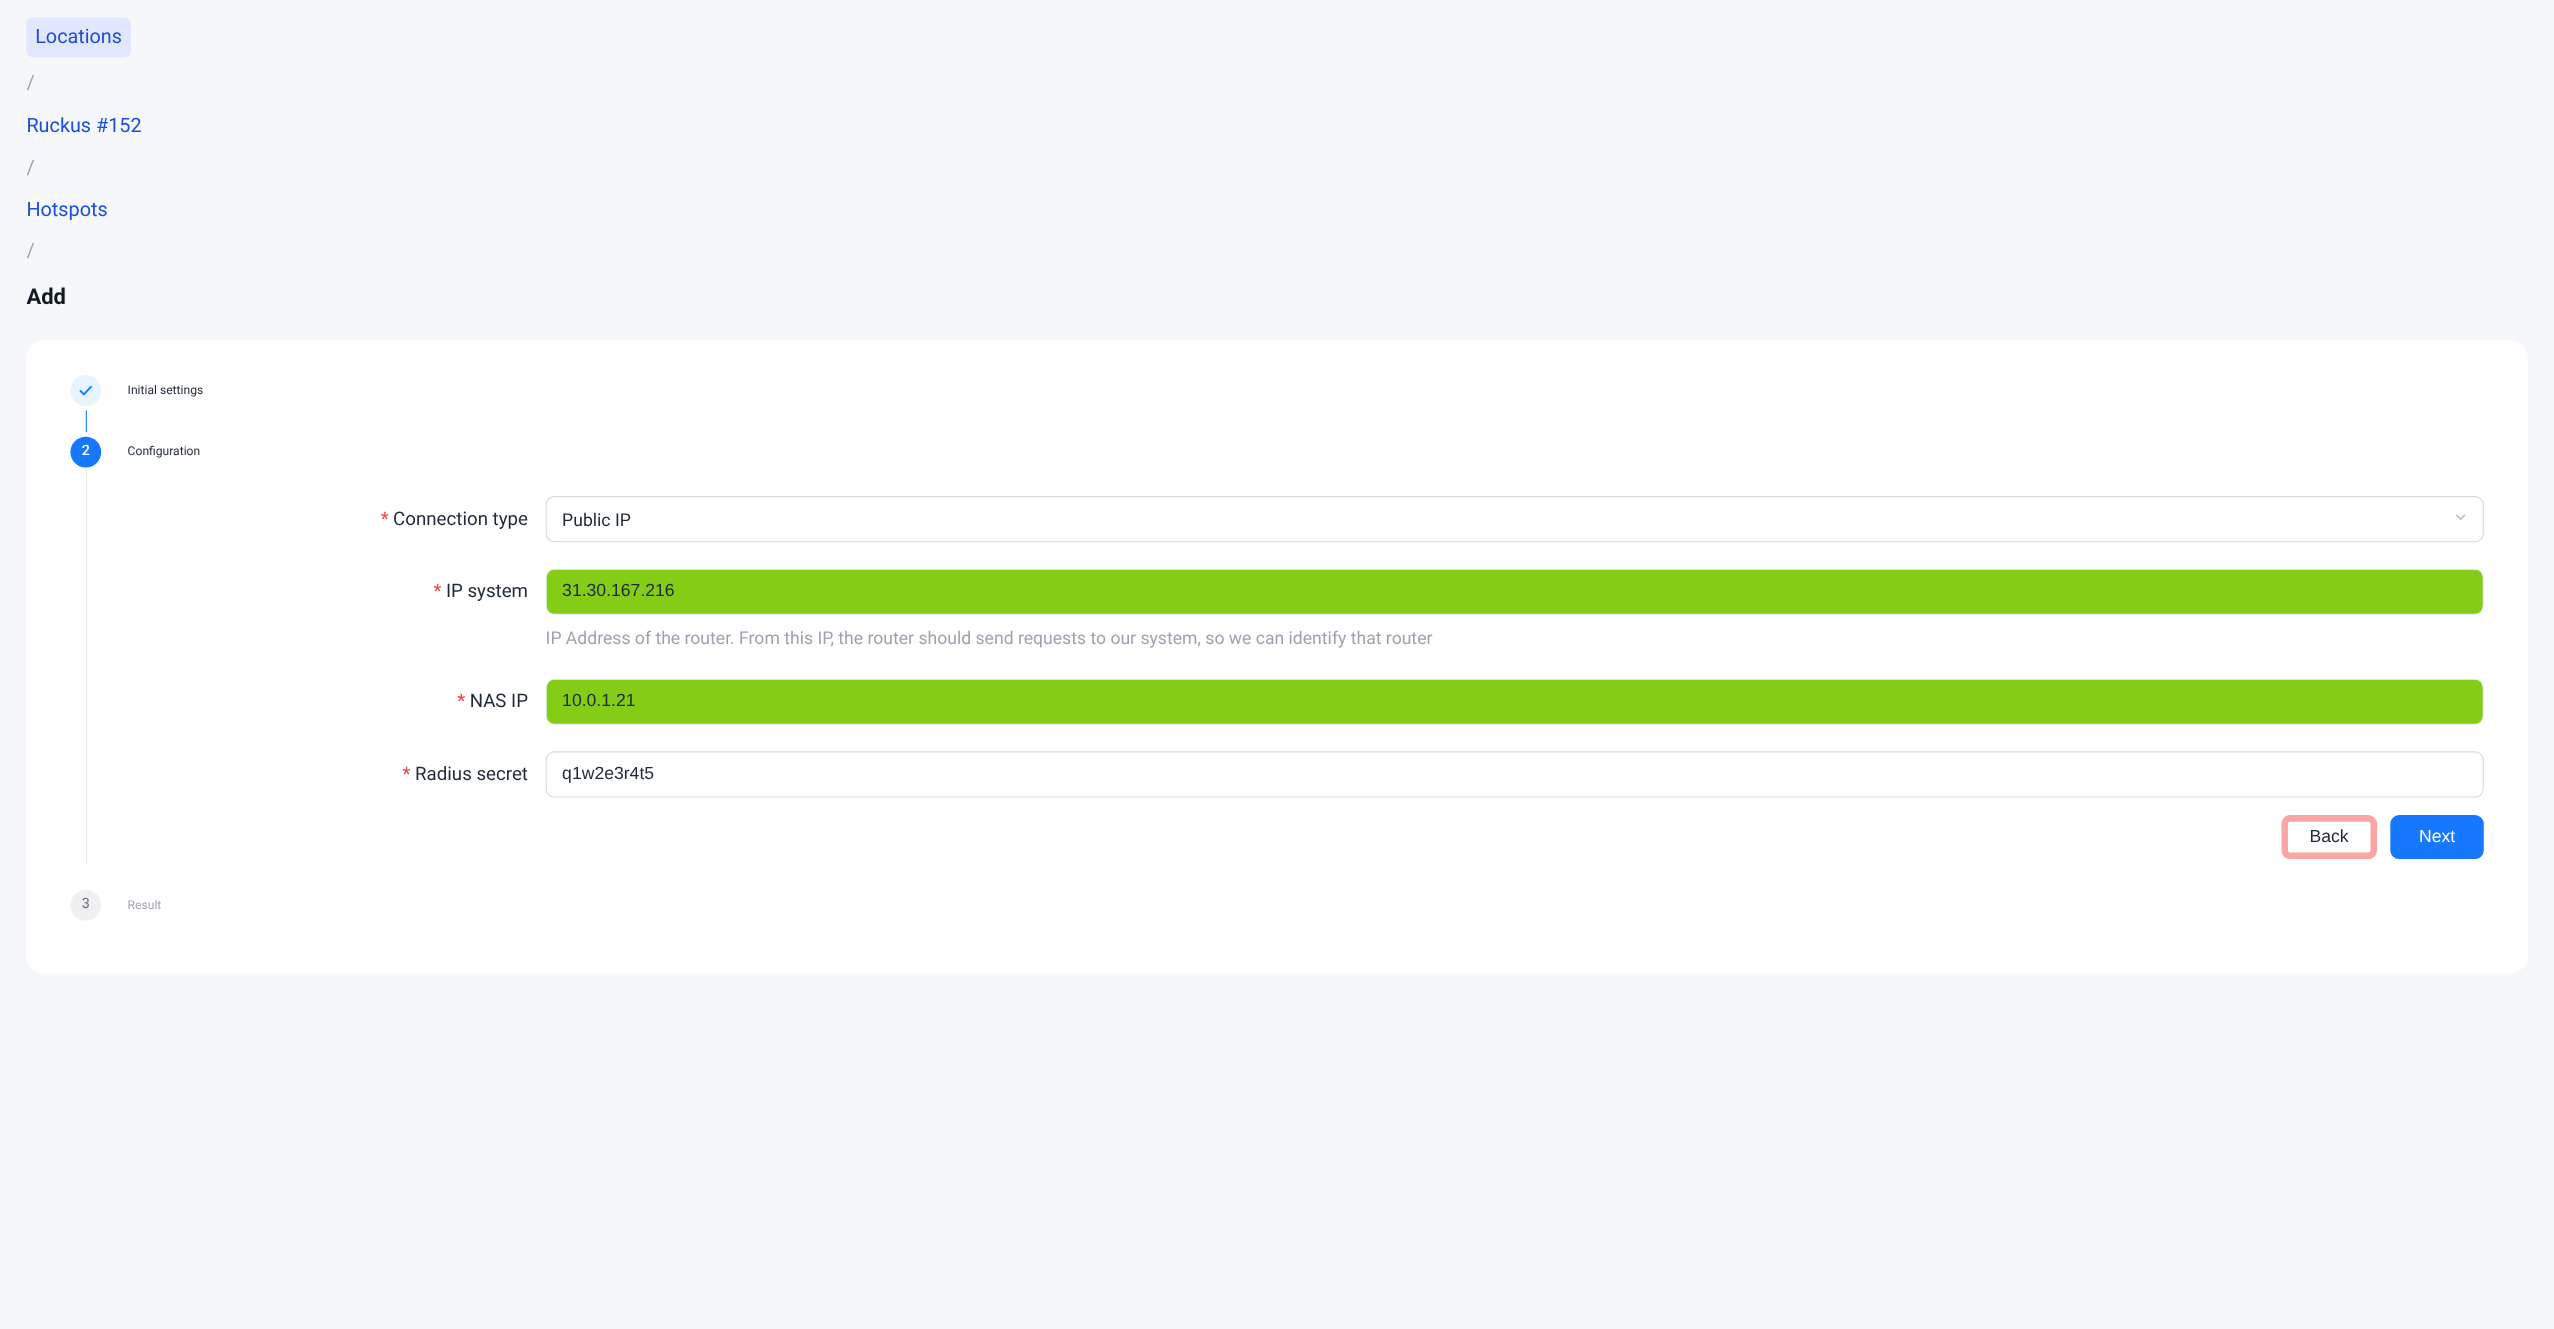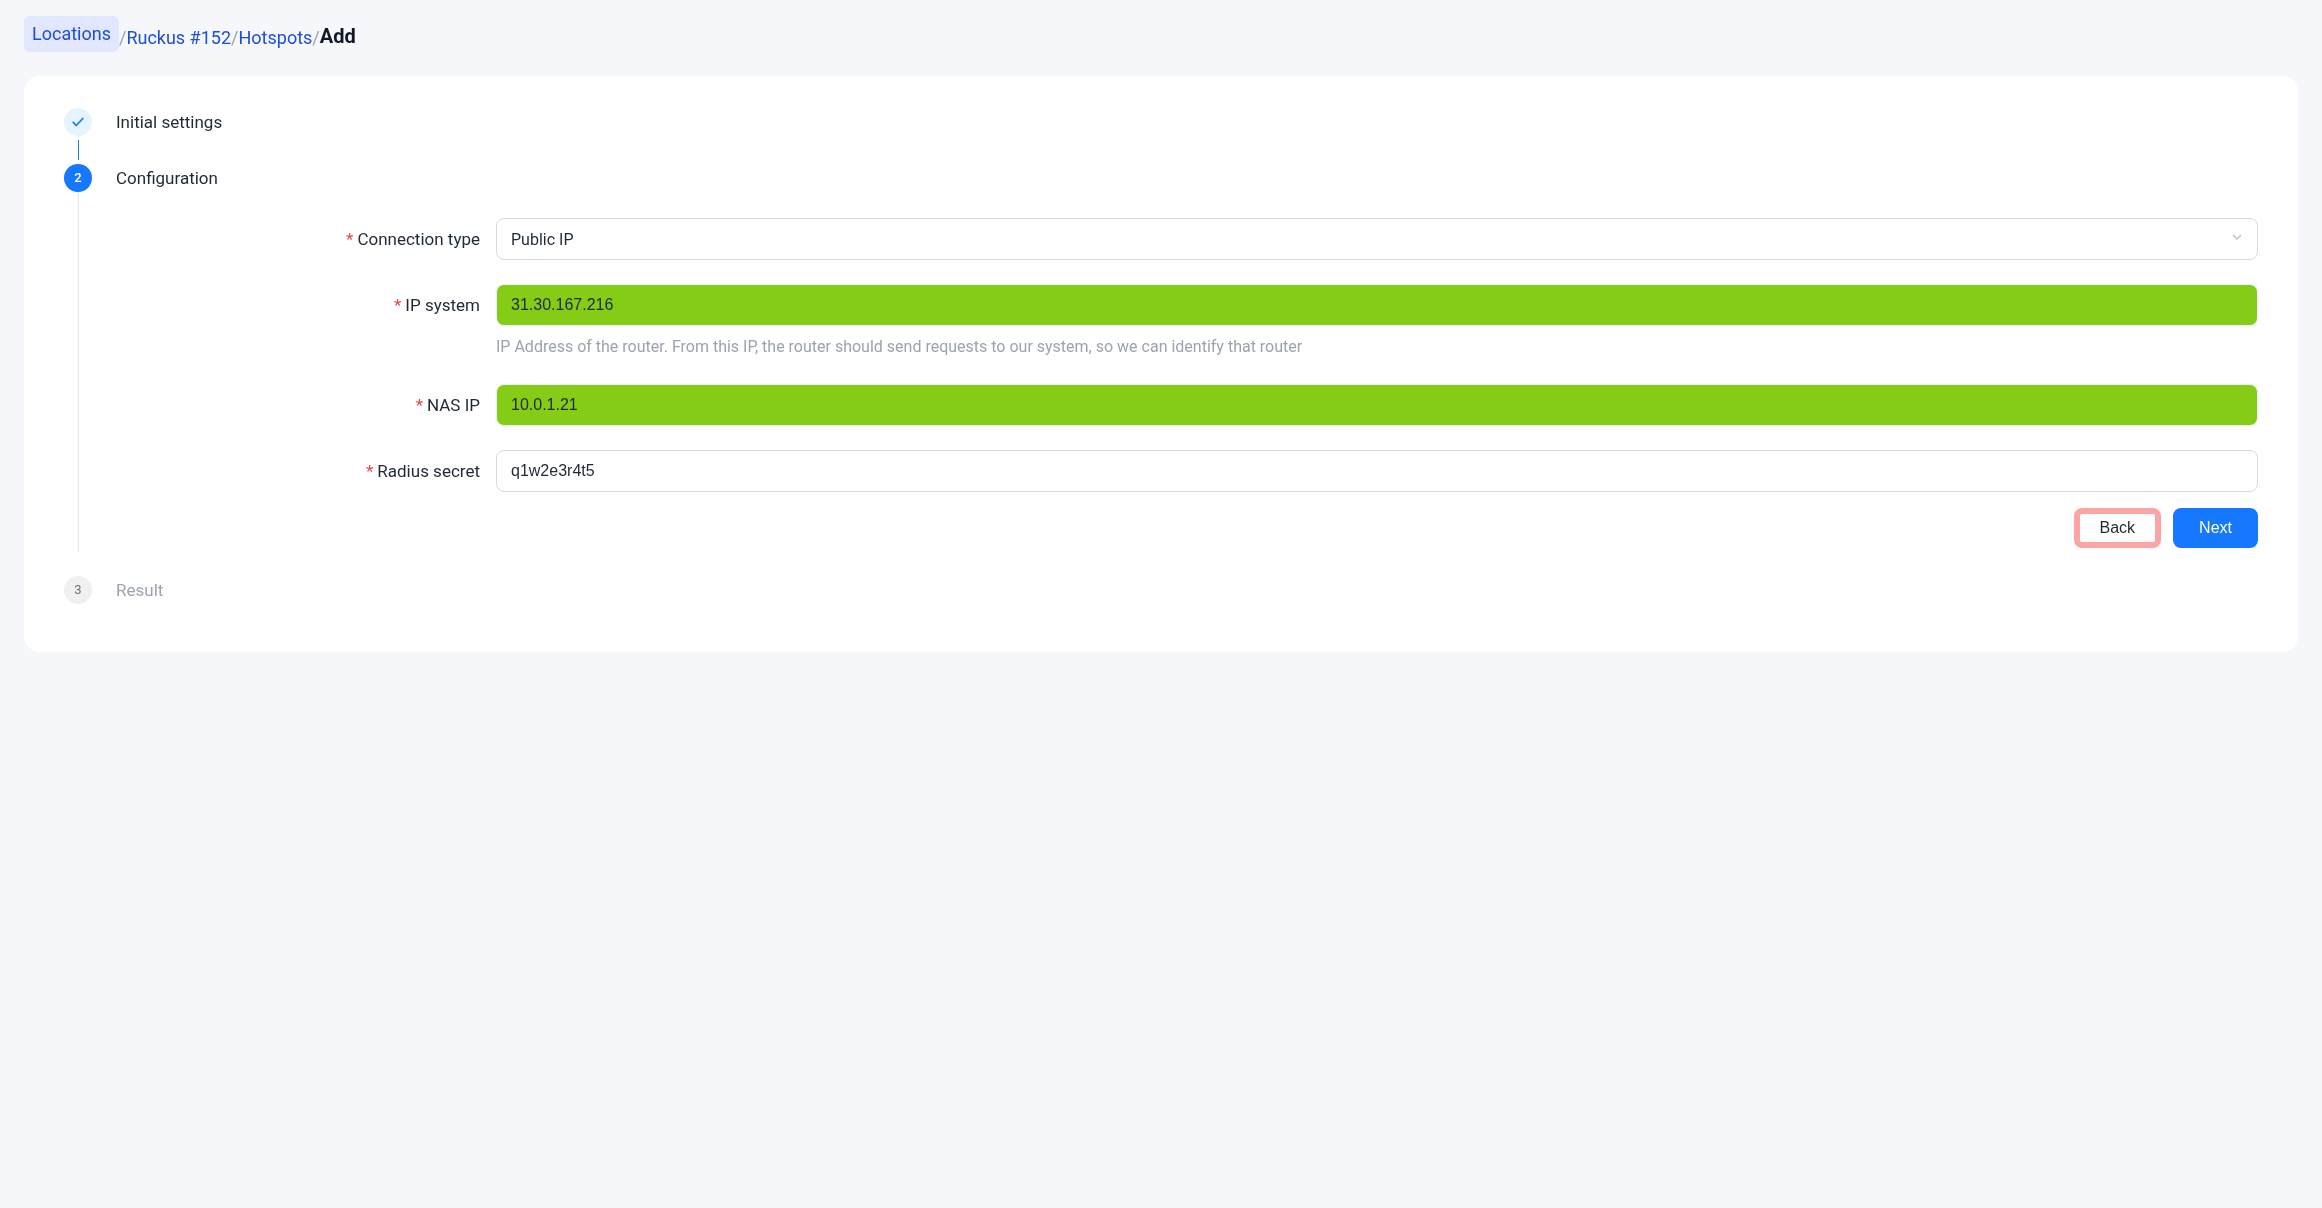--- a/index.html
+++ b/index.html
@@ -9,23 +9,25 @@
       color: #1f2937;
       font-size: 14px;
       line-height: 1.5715;
     }
     .page {
       padding: 16px 24px;
     }
     
     .breadcrumb {
       display: flex;
-      align-items: flex-end;
+      align-items: flex-start;
+      gap: 10px;
       font-size: 18px;
       margin-bottom: 24px;
+      flex-direction: column;
     }
     .breadcrumb a {
       color: #1d4ed8;
       text-decoration: none;
       cursor: pointer;
     }
     .breadcrumb a.highlight {
       background: #e0e7ff;
       padding: 4px 8px;
       border-radius: 6px;
@@ -84,21 +86,21 @@
       width: 1px;
       background: #1677ff;
       height: 20px;
       margin: 4px 0;
     }
     .step-body {
       flex: 1;
       padding-top: 2px;
     }
     .step-title {
-      font-size: 17px;
+      font-size: 11px;
       color: #1f2937;
       line-height: 24px;
     }
     .step-title.muted { color: #9ca3af; }
 
     
     .form {
       margin-top: 28px;
       margin-bottom: 20px;
     }

